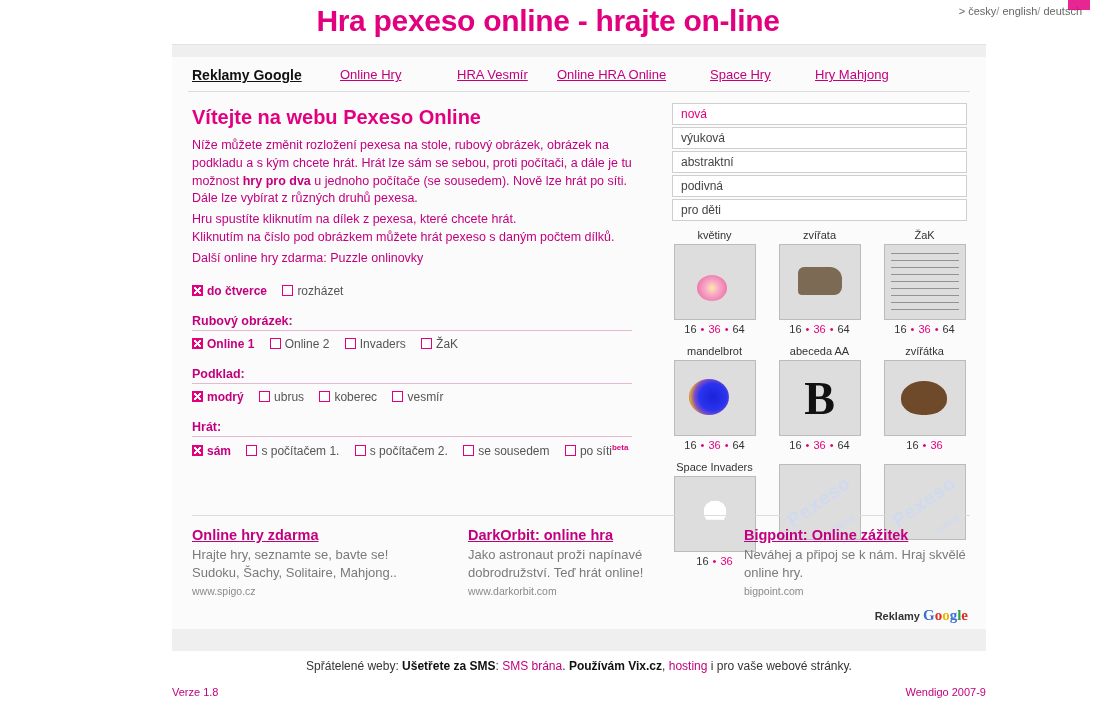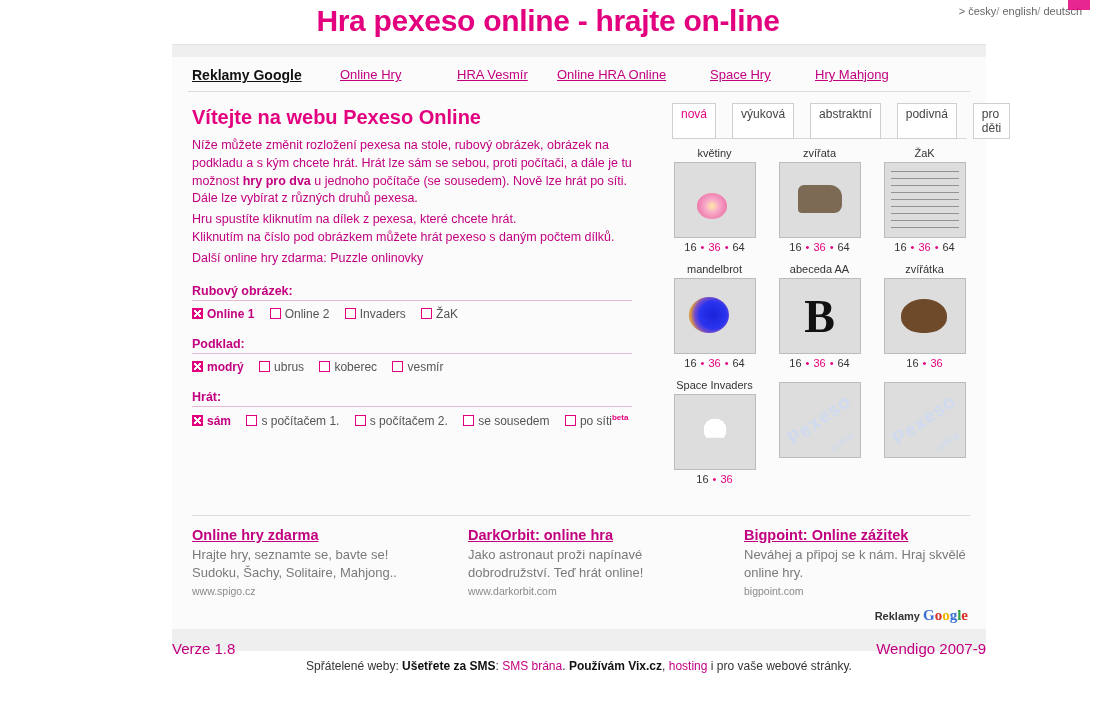--- a/index.html
+++ b/index.html
@@ -97,21 +97,21 @@
     width:7px;height:7px;
     background:
       linear-gradient(45deg,transparent 42%,#fff 42%,#fff 58%,transparent 58%),
       linear-gradient(-45deg,transparent 42%,#fff 42%,#fff 58%,transparent 58%);
   }
   .opt.sel{font-weight:bold;color:#c2007f;}
   .sup{font-size:8px;color:#e3007f;vertical-align:super;font-weight:bold;}
 
   
   .right{position:absolute;left:500px;top:58px;width:295px;}
-  .tabs{display:flex;gap:16px;}
+  .tabs{display:flex;gap:2px;flex-direction:column;}
   .tab{
     border:1px solid #cfcfcf;background:#fff;
     padding:3px 8px;font-size:12px;color:#444;
     cursor:pointer;
   }
   .tab.active{color:#e3007f;background:#fff;border-color:#cfcfcf;}
   .tabsrule{width:295px;height:1px;background:#d8d8d8;margin-top:-1px;}
 
   .grid{margin-top:8px;}
   .gridrow{display:flex;gap:20px;margin-bottom:10px;}
@@ -210,22 +210,22 @@
     background:#efefef;
   }
   .footertext{
     position:absolute;left:0;top:588px;width:814px;text-align:center;
     font-size:12px;color:#333;margin-top:26px;
   }
   .footertext a{color:#c2007f;}
   .footertext b{color:#111;}
 
   .vbar{
-    position:absolute;left:172px;top:640px;width:814px;
-    font-size:15px;color:#c2007f;
+    position:absolute;left:172px;top:686px;width:814px;
+    font-size:11px;color:#c2007f;
   }
   .vbar .right{position:absolute;right:0;top:0;left:auto;width:auto;}
 
   .corner{
     position:absolute;right:6px;top:0;width:22px;height:10px;background:#e3007f;opacity:.85;
   }
   a{cursor:pointer;}
 </style>
 </head>
 <body>
@@ -266,20 +266,24 @@
 
       <div class="bold-line">Hru spustíte kliknutím na dílek z pexesa, které chcete hrát.</div>
       <div class="bold-line">Kliknutím na číslo pod obrázkem můžete hrát pexeso s daným počtem dílků.</div>
 
       <p class="para" style="margin-top:4px">
         <span>Další online hry zdarma:</span>
         <a>Puzzle onlinovky</a>
       </p>
 
       <div class="section">
+        <div class="opts">
+          <span class="opt sel"><span class="box checked"></span><span>do čtverce</span></span>
+          <span class="opt"><span class="box"></span><span>rozházet</span></span>
+        </div>
       </div>
 
       <div class="section">
         <div class="sec-title">Rubový obrázek:</div>
         <div class="opts">
           <span class="opt sel"><span class="box checked"></span><span>Online 1</span></span>
           <span class="opt"><span class="box"></span><span>Online 2</span></span>
           <span class="opt"><span class="box"></span><span>Invaders</span></span>
           <span class="opt"><span class="box"></span><span>ŽaK</span></span>
         </div>

